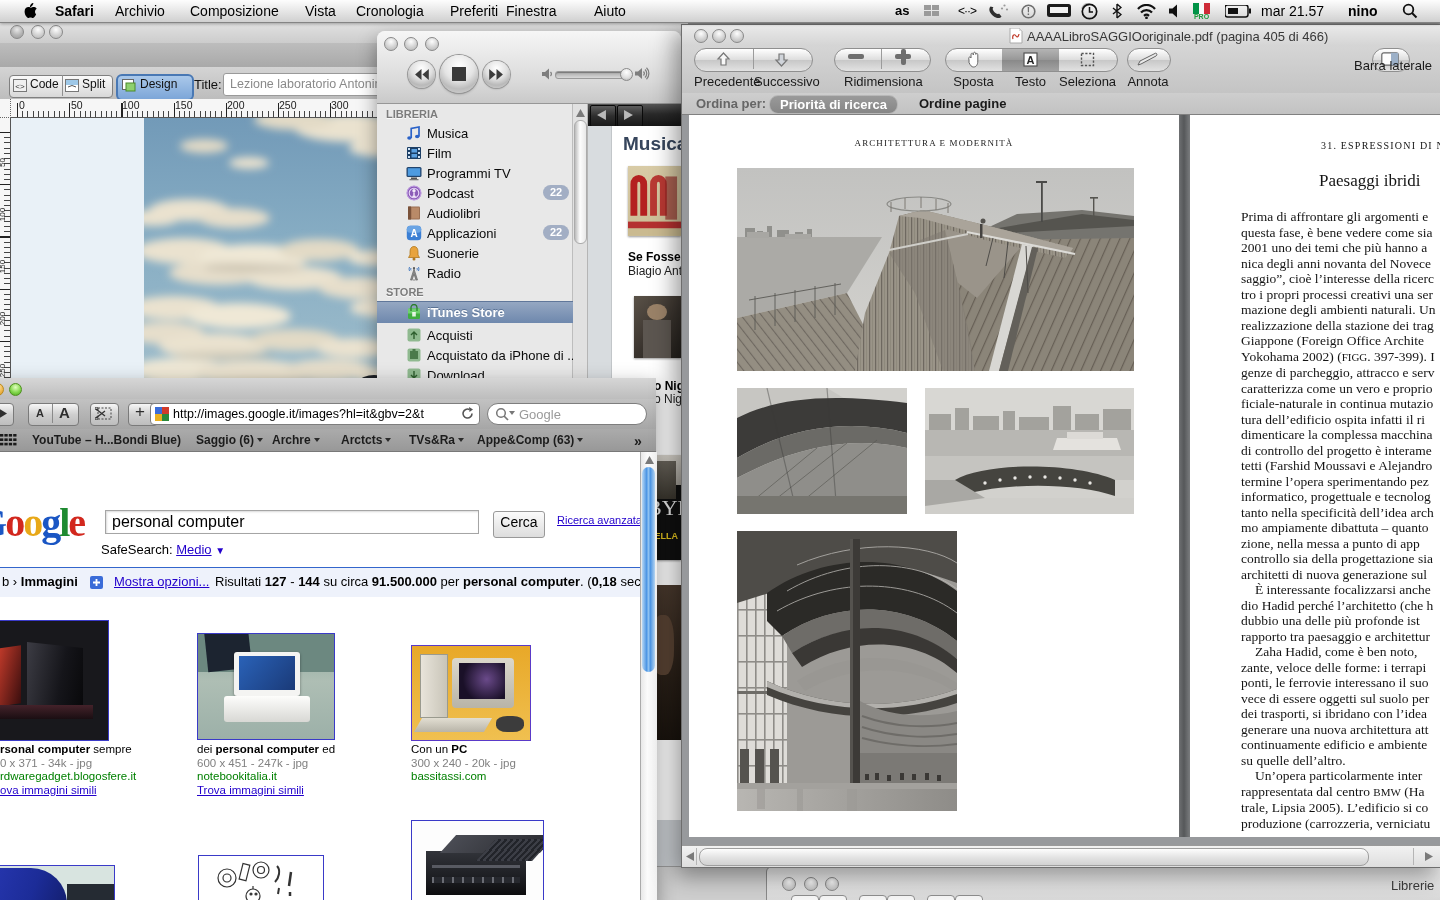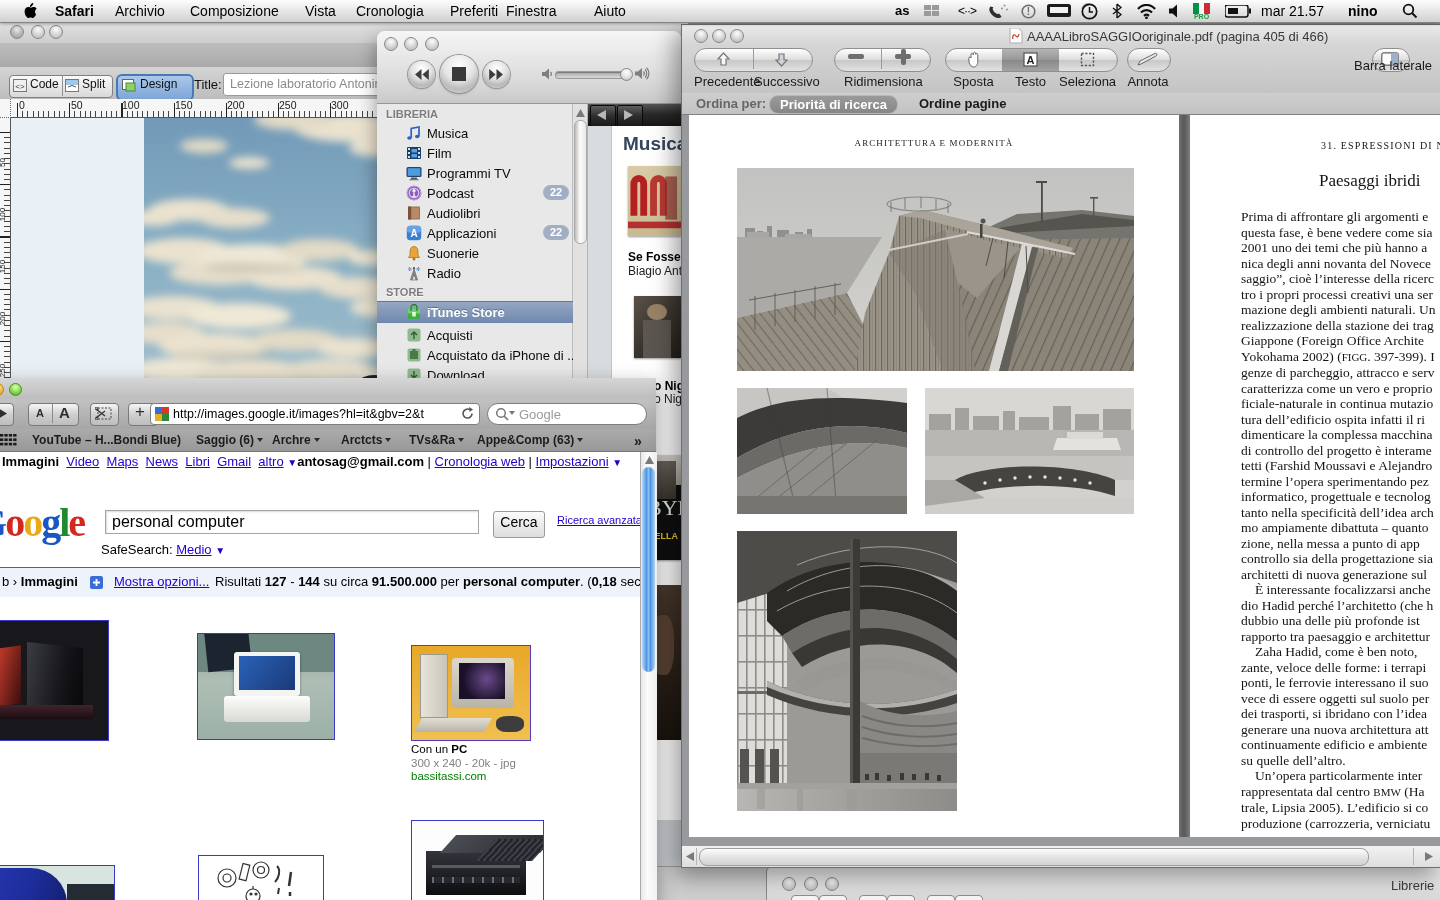--- a/index.html
+++ b/index.html
@@ -410,21 +410,20 @@
         </svg>
     <span class="bm" style="left:112px">YouTube – H...Bondi Blue)</span>
     <span class="bm" style="left:276px">Saggio (6)<span class="dtri"></span></span>
     <span class="bm" style="left:352px">Archre<span class="dtri"></span></span>
     <span class="bm" style="left:421px">Arctcts<span class="dtri"></span></span>
     <span class="bm" style="left:489px">TVs&amp;Ra<span class="dtri"></span></span>
     <span class="bm" style="left:557px">Appe&amp;Comp (63)<span class="dtri"></span></span>
     <span class="bm" style="left:714px;font-size:14px">»</span>
   </div>
   <div class="abs" id="googlepage" style="left:0px;top:74px;width:720px;height:456px;background:#fff;overflow:hidden;font-size:13px">
-    <div class="abs" style="left:82px;top:2px;white-space:nowrap"><b>Immagini</b>&nbsp; <a>Video</a>&nbsp; <a>Maps</a>&nbsp; <a>News</a>&nbsp; <a>Libri</a>&nbsp; <a>Gmail</a>&nbsp; <a>altro</a> <span style="color:#2200cc;font-size:10px">▼</span><b>antosag@gmail.com</b> | <a>Cronologia web</a> | <a>Impostazioni</a> <span style="color:#2200cc;font-size:10px">▼</span></div>
     <div class="abs" style="left:56px;top:47px;font-family:'Liberation Serif',serif;font-size:40px;font-weight:bold;letter-spacing:-2px"><span style="color:#1a56c4">G</span><span style="color:#d2281e">o</span><span style="color:#e8a818">o</span><span style="color:#1a56c4">g</span><span style="color:#1e8a30">l</span><span style="color:#d2281e">e</span></div>
     <div class="abs" style="left:185px;top:58px;width:372px;height:22px;border:1px solid #a5a5a5;box-shadow:inset 1px 1px 2px rgba(0,0,0,.15)">
           <span class="abs" style="left:6px;top:2px;font-size:16px">personal computer</span>
         </div>
     <div class="abs" style="left:573px;top:59px;width:50px;height:23px;background:linear-gradient(#fbfbfb,#ddd);border:1px solid #999;border-radius:3px;text-align:center;font-size:14px;padding-top:2px">Cerca</div>
     <a class="abs" style="left:637px;top:62px;font-size:11px;white-space:nowrap">Ricerca avanzata</a>
     <div class="abs" style="left:181px;top:90px;white-space:nowrap">SafeSearch: <a>Medio</a> <span style="color:#2200cc;font-size:10px">▼</span></div>
     <div class="abs" style="left:0px;top:115px;width:720px;height:29px;background:#eef2fb;border-top:1px solid #3366cc"></div>
     <div class="abs" style="left:82px;top:122px;white-space:nowrap">b › <b>Immagini</b></div>
     <svg class="abs" style="left:170px;top:124px" width="13" height="13" viewBox="0 0 13 13">
@@ -449,20 +448,22 @@
     </div>
     <div class="abs" style="left:491px;top:193px;width:118px;height:94px;border:1px solid #5a3ac8;background:linear-gradient(#e8a828,#f0c050);overflow:hidden">
       <div class="abs" style="left:8px;top:8px;width:26px;height:62px;background:linear-gradient(90deg,#e8e4da,#c8c4b8);border:1px solid #9a9a8e"></div>
       <div class="abs" style="left:40px;top:12px;width:62px;height:50px;background:linear-gradient(#dcd8cc,#b8b4a8);border-radius:4px">
             <div class="abs" style="left:7px;top:5px;width:46px;height:36px;background:radial-gradient(circle at 60% 45%,#6a4a8a,#1a1028 70%)"></div>
           </div>
       <div class="abs" style="left:6px;top:72px;width:70px;height:14px;background:linear-gradient(#e2ded2,#b8b4a8);transform:skewX(-30deg)"></div>
       <div class="abs" style="left:84px;top:70px;width:28px;height:16px;background:#3c3c3c;border-radius:40%"></div>
     </div>
 
+    <div class="abs" style="left:80px;top:291px;font-size:11.5px;line-height:13.5px"><b>rsonal computer</b> sempre<br><span class="grey">0 x 371 - 34k - jpg</span><br><span class="g">rdwaregadget.blogosfere.it</span><br><a>ova immagini simili</a></div>
+    <div class="abs" style="left:277px;top:291px;font-size:11.5px;line-height:13.5px">dei <b>personal computer</b> ed<br><span class="grey">600 x 451 - 247k - jpg</span><br><span class="g">notebookitalia.it</span><br><a>Trova immagini simili</a></div>
     <div class="abs" style="left:491px;top:291px;font-size:11.5px;line-height:13.5px">Con un <b>PC</b><br><span class="grey">300 x 240 - 20k - jpg</span><br><span class="g">bassitassi.com</span></div>
 
     <div class="abs" style="left:30px;top:413px;width:163px;height:60px;border:1px solid #3a3ac8;background:#d8e4e0;overflow:hidden">
 
       <div class="abs" style="left:20px;top:2px;width:96px;height:58px;background:linear-gradient(110deg,#2a3ab8,#1c2c98 60%,#121c68);border-radius:10px 36px 0 0"></div>
       <div class="abs" style="left:116px;top:18px;width:48px;height:42px;background:#252b33"></div>
     </div>
     <div class="abs" style="left:278px;top:403px;width:124px;height:53px;border:1px solid #3a3ac8;background:#fff;overflow:hidden">
       <svg width="124" height="53" viewBox="0 0 124 53">
             <g fill="none" stroke="#333" stroke-width="1.2">

